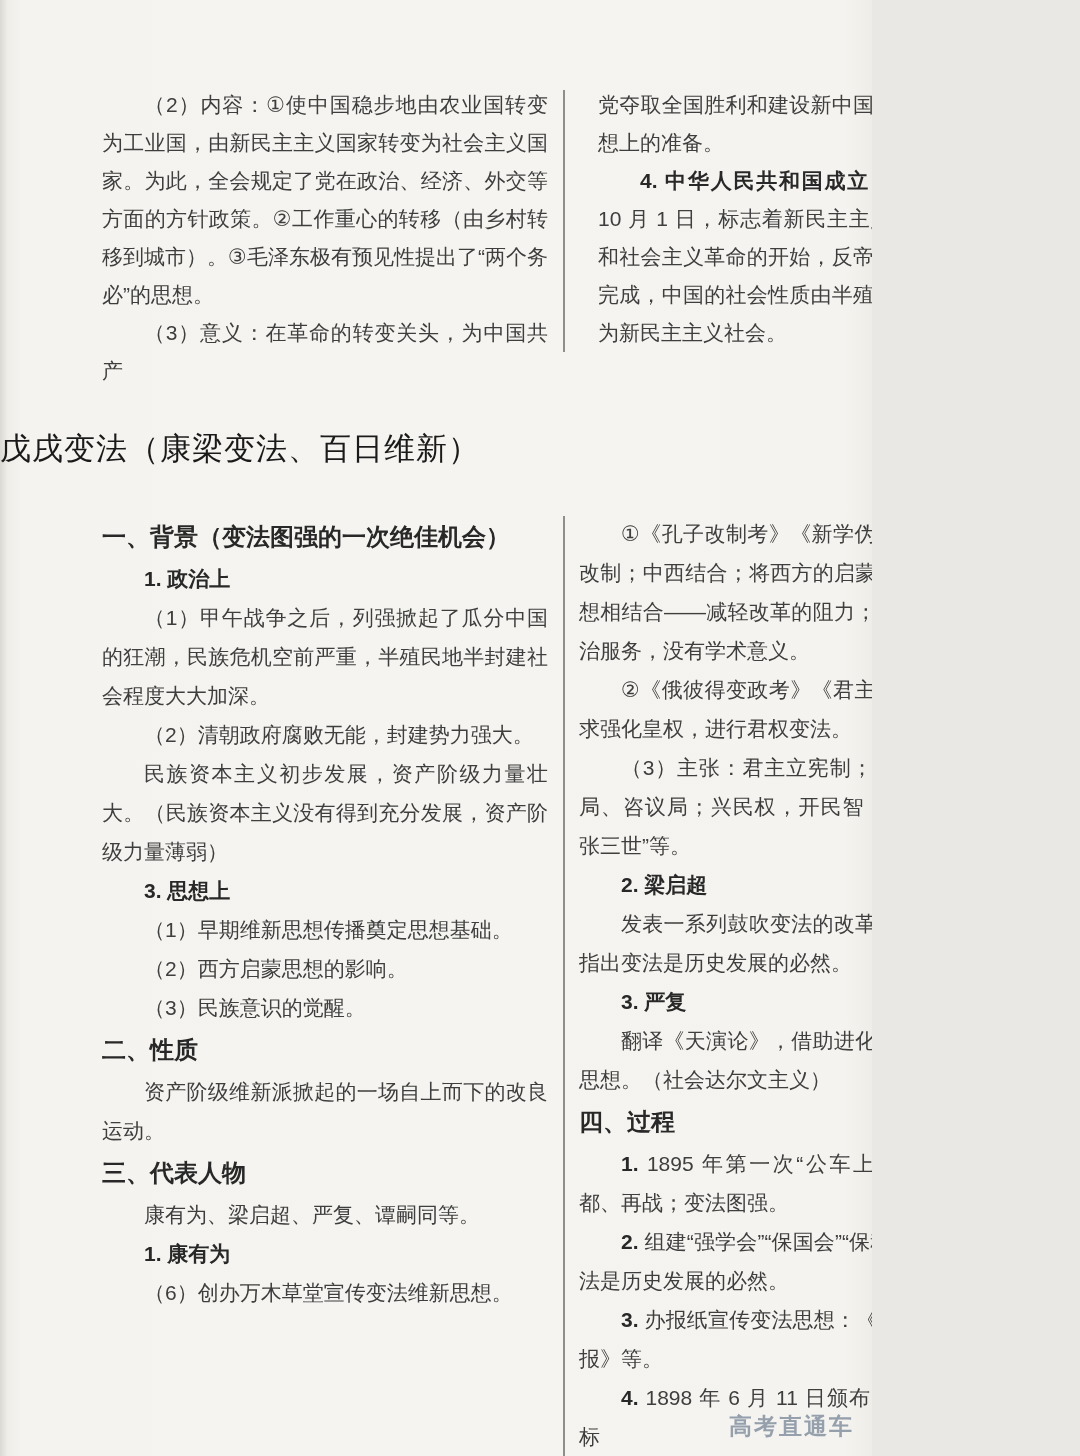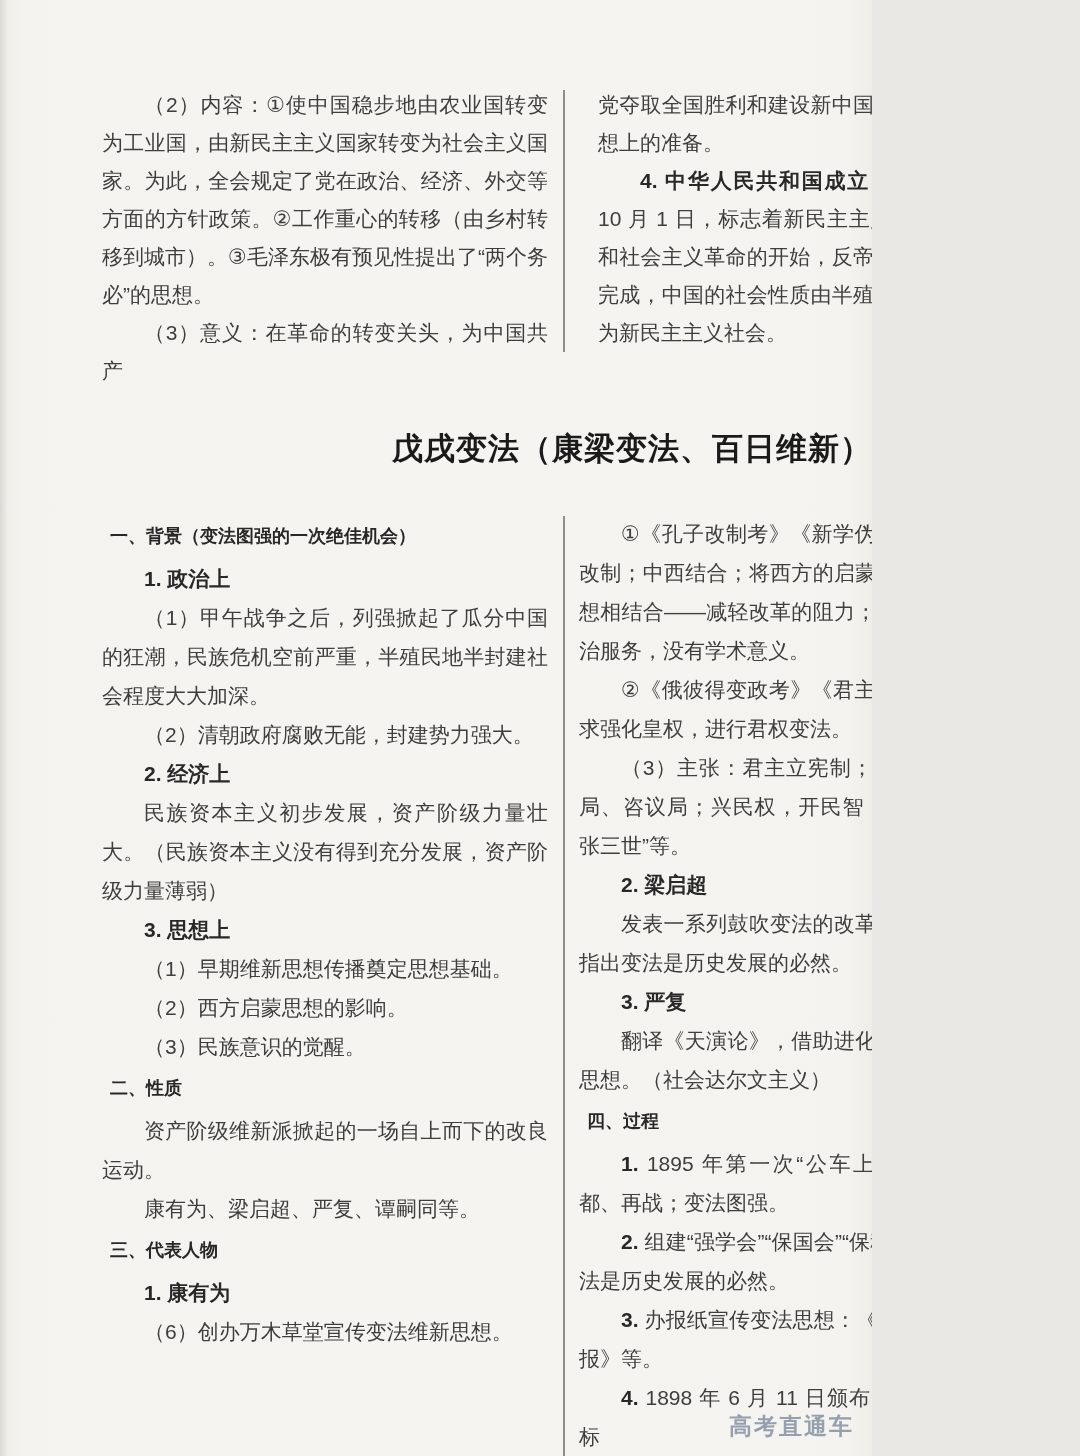--- a/index.html
+++ b/index.html
@@ -17,28 +17,28 @@
   .col { position:absolute; width:446px; text-align:justify; }
   .top-left  { left:102px; top:86px; }
   .top-right { left:598px; top:86px; }
   .main-left  { left:102px; top:514px; }
   .main-right { left:579px; top:514px; }
   .divider { position:absolute; width:1.5px; background:#8f8e89; }
   .divider-top  { left:563px; top:90px;  height:262px; }
   .divider-main { left:563px; top:516px; height:940px; }
   .title {
     position:absolute; top:428px; left:0; width:100%;
-    text-align:right; font-size:31px; font-weight:bold;
+    text-align:left; font-size:31px; font-weight:normal;
     color:#1a1a1a; letter-spacing:1px;
   }
   .block { font-size:21px; line-height:38px; }
   .main-left .block, .main-right .block { line-height:39px; }
   .block.p  { text-indent:2em; }
   .block.pc { text-indent:0; }
-  .block.h1 { font-weight:bold; font-size:18px; color:#222; text-indent:0; margin:3px 8px; }
+  .block.h1 { font-weight:bold; font-size:24px; color:#222; text-indent:0; margin:3px 0; }
   .block.h2 { font-weight:bold; color:#222; text-indent:2em; }
   .run.bold { font-weight:bold; color:#282828; }
   .watermark {
     position:absolute; right:18px; bottom:14px;
     font-size:23px; font-weight:bold; letter-spacing:2px;
     color:#95a0ac;
   }
 </style>
 </head>
 <body>
@@ -57,30 +57,29 @@
       <div class="block p"><span class="run bold">4. 中华人民共和国成立：</span><span class="run">成立于 1949 年 10 月 1 日，标志着新民主主义革命的基本胜利和社会主义革命的开始，反帝反封建的任务基本完成，中国的社会性质由半殖民地半封建社会变为新民主主义社会。</span></div>
     </div>
 
   <h1 class="title">戊戌变法（康梁变法、百日维新）</h1>
 
   <div class="col main-left">
       <div class="block h1"><span class="run bold">一、背景（变法图强的一次绝佳机会）</span></div>
       <div class="block h2"><span class="run bold">1. 政治上</span></div>
       <div class="block p"><span class="run">（1）甲午战争之后，列强掀起了瓜分中国的狂潮，民族危机空前严重，半殖民地半封建社会程度大大加深。</span></div>
       <div class="block p"><span class="run">（2）清朝政府腐败无能，封建势力强大。</span></div>
-      <div class="block h2"><span class="run bold">2. 经济上</span></div>
       <div class="block p"><span class="run">民族资本主义初步发展，资产阶级力量壮大。（民族资本主义没有得到充分发展，资产阶级力量薄弱）</span></div>
       <div class="block h2"><span class="run bold">3. 思想上</span></div>
       <div class="block p"><span class="run">（1）早期维新思想传播奠定思想基础。</span></div>
       <div class="block p"><span class="run">（2）西方启蒙思想的影响。</span></div>
       <div class="block p"><span class="run">（3）民族意识的觉醒。</span></div>
       <div class="block h1"><span class="run bold">二、性质</span></div>
       <div class="block p"><span class="run">资产阶级维新派掀起的一场自上而下的改良运动。</span></div>
+      <div class="block h1"><span class="run bold">三、代表人物</span></div>
       <div class="block p"><span class="run">康有为、梁启超、严复、谭嗣同等。</span></div>
-      <div class="block h1"><span class="run bold">三、代表人物</span></div>
       <div class="block h2"><span class="run bold">1. 康有为</span></div>
       <div class="block p"><span class="run">（6）创办万木草堂宣传变法维新思想。</span></div>
     </div>
 
   <div class="divider divider-main"></div>
 
   <div class="col main-right">
       <div class="block p"><span class="run">①《孔子改制考》《新学伪经考》——托古改制；中西结合；将西方的启蒙思想和儒家的思想相结合——减轻改革的阻力；政治需要，为政治服务，没有学术意义。</span></div>
       <div class="block p"><span class="run">②《俄彼得变政考》《君主立宪制》——要求强化皇权，进行君权变法。</span></div>
       <div class="block p"><span class="run">（3）主张：君主立宪制；开议会，设制度局、咨议局；兴民权，开民智；提出“通三统，张三世”等。</span></div>

